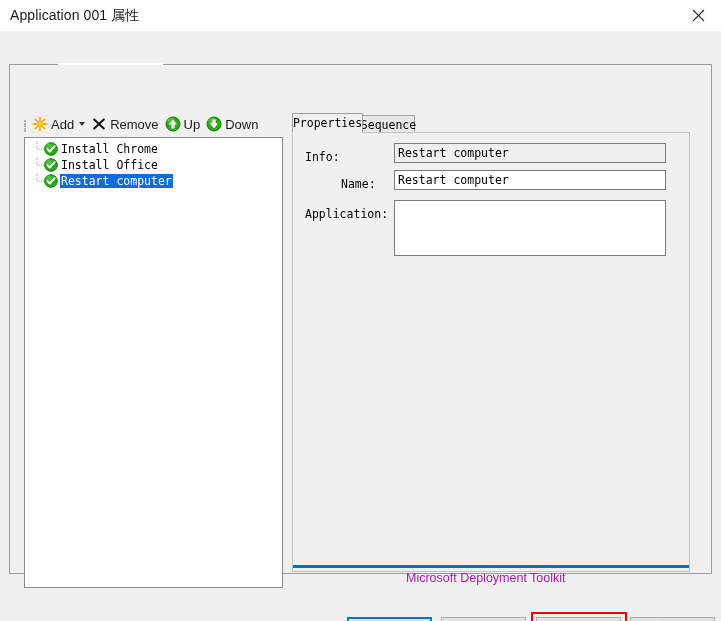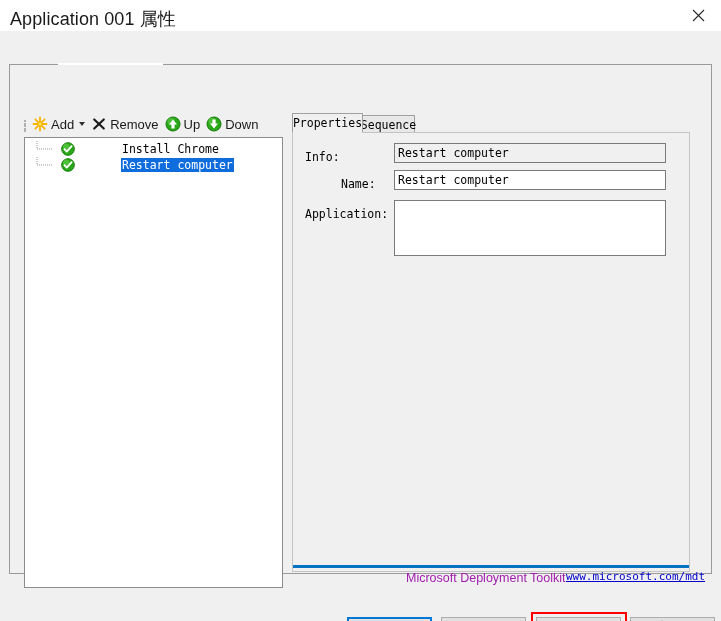--- a/index.html
+++ b/index.html
@@ -26,21 +26,21 @@
   }
   #titlebar {
     position: absolute;
     left: 0; top: 0; width: 721px; height: 31px;
     background: #ffffff;
     box-sizing: border-box;
   }
   #title-text {
     position: absolute;
     left: 10px; top: 7px;
-    font-size: 18px;
+    font-size: 14px;
     color: #1a1a1a;
     white-space: nowrap;
     letter-spacing: 0.1px;
   }
   #close-button {
     position: absolute;
     right: 0; top: 0;
     width: 46px; height: 31px;
     display: flex; align-items: center; justify-content: center;
     cursor: default;
@@ -141,23 +141,22 @@
     background: #ffffff;
     border: 1px solid #8c8c8c;
     overflow: hidden;
   }
   #tree-inner { position: relative; padding: 3px 0 0 0; }
   .tree-row {
     position: relative;
     height: 16px;
     display: flex;
     align-items: center;
-    padding-left: 18px;
-    cursor: default;
-    gap: 44px;
+    padding-left: 1px;
+    cursor: default;
   }
   .tree-elbow {
     position: absolute;
     left: 11px; top: 0;
     width: 18px; height: 16px;
   }
   .tree-check { position: relative; z-index: 2; margin-left: 18px; width: 14px; height: 14px; display:block; }
   .tree-label {
     position: relative; z-index: 2;
     margin-left: 2px;
@@ -396,20 +395,36 @@
           <span class="tree-check">
             <svg width="14" height="14" viewBox="0 0 14 14">
               <circle cx="7" cy="7" r="6.3" fill="#2aa817" stroke="#137d09" stroke-width="1"></circle>
               <circle cx="5.2" cy="4.6" r="3.1" fill="#6fd65a" opacity="0.5"></circle>
               <path d="M3.4 7.1 L5.8 9.6 L10.6 4.2" fill="none" stroke="#ffffff" stroke-width="1.9" stroke-linecap="round" stroke-linejoin="round"></path>
             </svg>
           </span>
           <span class="tree-label">Install Chrome</span>
         </div>
 
+        <div class="tree-row">
+          <span class="tree-elbow">
+            <svg width="18" height="16" viewBox="0 0 18 16">
+              <line x1="1" y1="0" x2="1" y2="8" stroke="#999" stroke-width="1" stroke-dasharray="1 1"></line>
+              <line x1="1" y1="8" x2="16" y2="8" stroke="#999" stroke-width="1" stroke-dasharray="1 1"></line>
+            </svg>
+          </span>
+          <span class="tree-check">
+            <svg width="14" height="14" viewBox="0 0 14 14">
+              <circle cx="7" cy="7" r="6.3" fill="#2aa817" stroke="#137d09" stroke-width="1"></circle>
+              <circle cx="5.2" cy="4.6" r="3.1" fill="#6fd65a" opacity="0.5"></circle>
+              <path d="M3.4 7.1 L5.8 9.6 L10.6 4.2" fill="none" stroke="#ffffff" stroke-width="1.9" stroke-linecap="round" stroke-linejoin="round"></path>
+            </svg>
+          </span>
+          <span class="tree-label">Install Office</span>
+        </div>
 
         <div class="tree-row selected">
           <span class="tree-elbow">
             <svg width="18" height="16" viewBox="0 0 18 16">
               <line x1="1" y1="0" x2="1" y2="8" stroke="#999" stroke-width="1" stroke-dasharray="1 1"></line>
               <line x1="1" y1="8" x2="16" y2="8" stroke="#999" stroke-width="1" stroke-dasharray="1 1"></line>
             </svg>
           </span>
           <span class="tree-check">
             <svg width="14" height="14" viewBox="0 0 14 14">
@@ -440,21 +455,20 @@
     <div class="field-box" id="field-type-value" style="left:394px; top:112px; width:272px; height:20px;">Restart computer</div>
 
     <div class="field-label" style="left:305px; top:146px;margin-left:36px;">Name:</div>
     <div class="field-box" id="field-name-value" style="left:394px; top:139px; width:272px; height:20px;">Restart computer</div>
 
     <div class="field-label" style="left:305px; top:176px;">Application:</div>
     <div class="field-box" id="field-description-value" style="left:394px; top:169px; width:272px; height:56px;"></div>
 
     <div id="footer-rule"></div>
     <div id="footer-brand">Microsoft Deployment Toolkit</div>
-    <div id="footer-link">www.microsoft.com/mdt</div>
 
     <div class="dlg-button" id="btn-ok">
       
     </div>
     <div class="dlg-button" id="btn-cancel">
       
     </div>
     <div class="dlg-button" id="btn-apply">
       
     </div>

